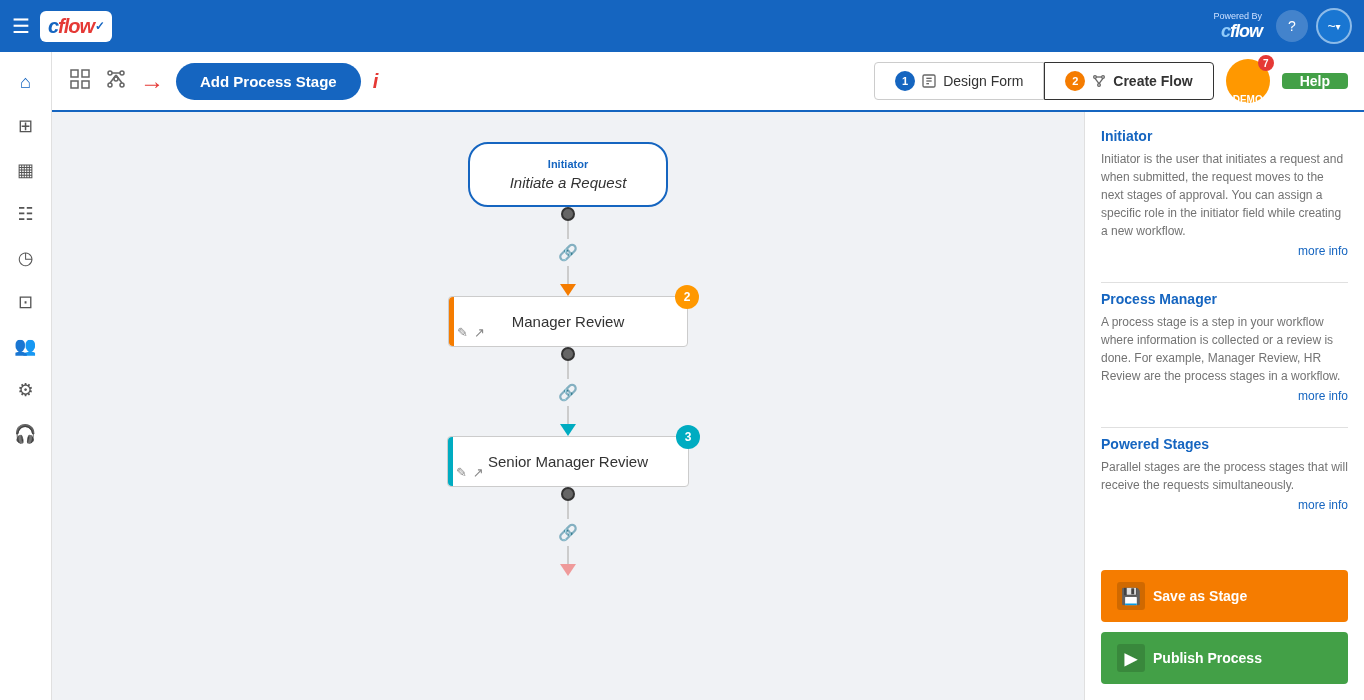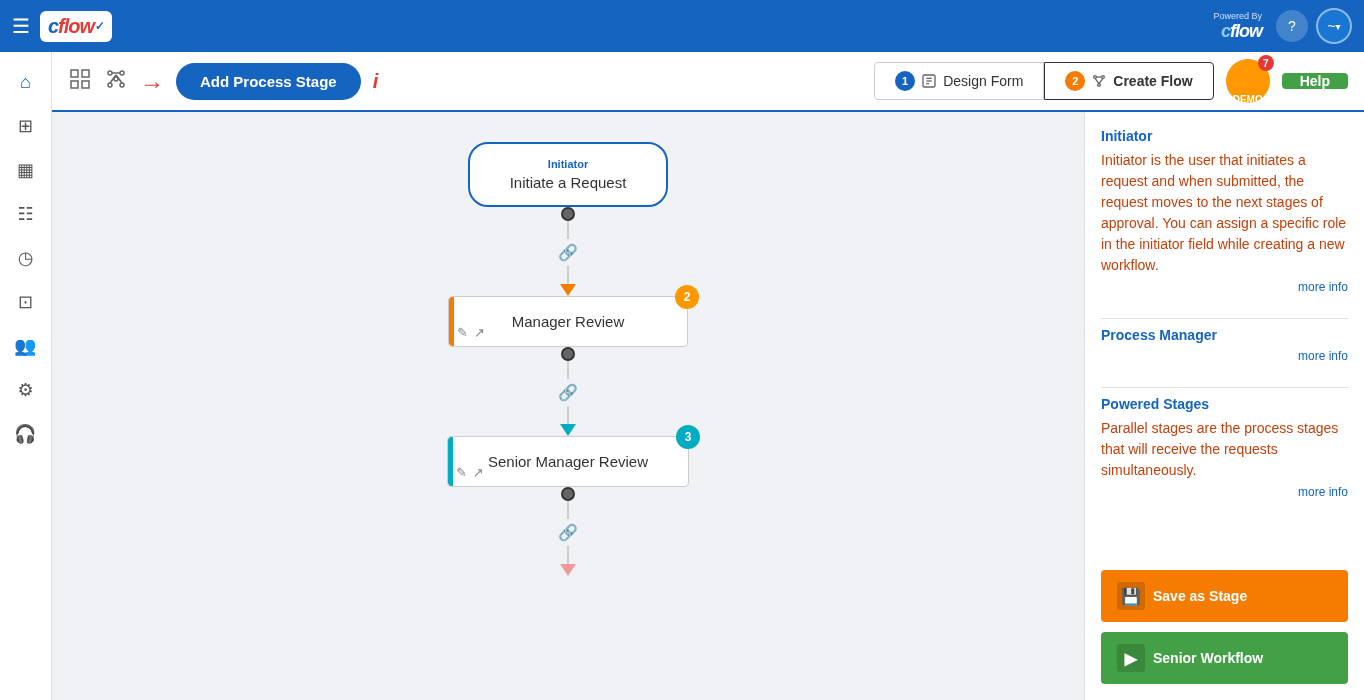--- a/index.html
+++ b/index.html
@@ -205,20 +205,21 @@
     }
     .initiator-label {
       font-size: 11px;
       color: #1565c0;
       font-weight: bold;
       margin-bottom: 4px;
     }
     .initiator-title {
       font-size: 15px;
       color: #333;
+      font-style: italic;
     }
 
     .stage-box {
       background: white;
       border: 1px solid #ccc;
       border-radius: 4px;
       padding: 16px 40px;
       text-align: center;
       min-width: 240px;
       cursor: pointer;
@@ -308,22 +309,22 @@
       flex-direction: column;
     }
     .panel-section { margin-bottom: 16px; }
     .panel-title {
       color: #1565c0;
       font-size: 14px;
       font-weight: bold;
       margin-bottom: 6px;
     }
     .panel-text {
-      font-size: 14px;
-      color: #c2410c;
+      font-size: 12px;
+      color: #737373;
       line-height: 1.5;
     }
     .panel-more {
       text-align: right;
       font-size: 12px;
       color: #1565c0;
       cursor: pointer;
       margin-top: 4px;
     }
     .panel-divider {
@@ -533,39 +534,40 @@
         <div class="panel-section">
           <div class="panel-title">Initiator</div>
           <div class="panel-text">Initiator is the user that initiates a request and when submitted, the request moves to the next stages of approval. You can assign a specific role in the initiator field while creating a new workflow.</div>
           <div class="panel-more">more info</div>
         </div>
 
         <hr class="panel-divider">
 
         <div class="panel-section">
           <div class="panel-title">Process Manager</div>
+          <div class="panel-text">A process stage is a step in your workflow where information is collected or a review is done. For example, Manager Review, HR Review are the process stages in a workflow.</div>
           <div class="panel-more">more info</div>
         </div>
 
         <hr class="panel-divider">
 
         <div class="panel-section">
           <div class="panel-title">Powered Stages</div>
           <div class="panel-text">Parallel stages are the process stages that will receive the requests simultaneously.</div>
           <div class="panel-more">more info</div>
         </div>
 
         <div class="panel-actions">
           <button class="save-draft-btn">
             <div class="btn-icon">💾</div>
             <span>Save as Stage</span>
           </button>
           <button class="publish-btn">
             <div class="btn-icon">▶</div>
-            <span>Senior Workflow</span>
+            <span>Publish Process</span>
           </button>
         </div>
 
       </div>
 
     </div>
   </div>
 </div>
 
 </body></html>

